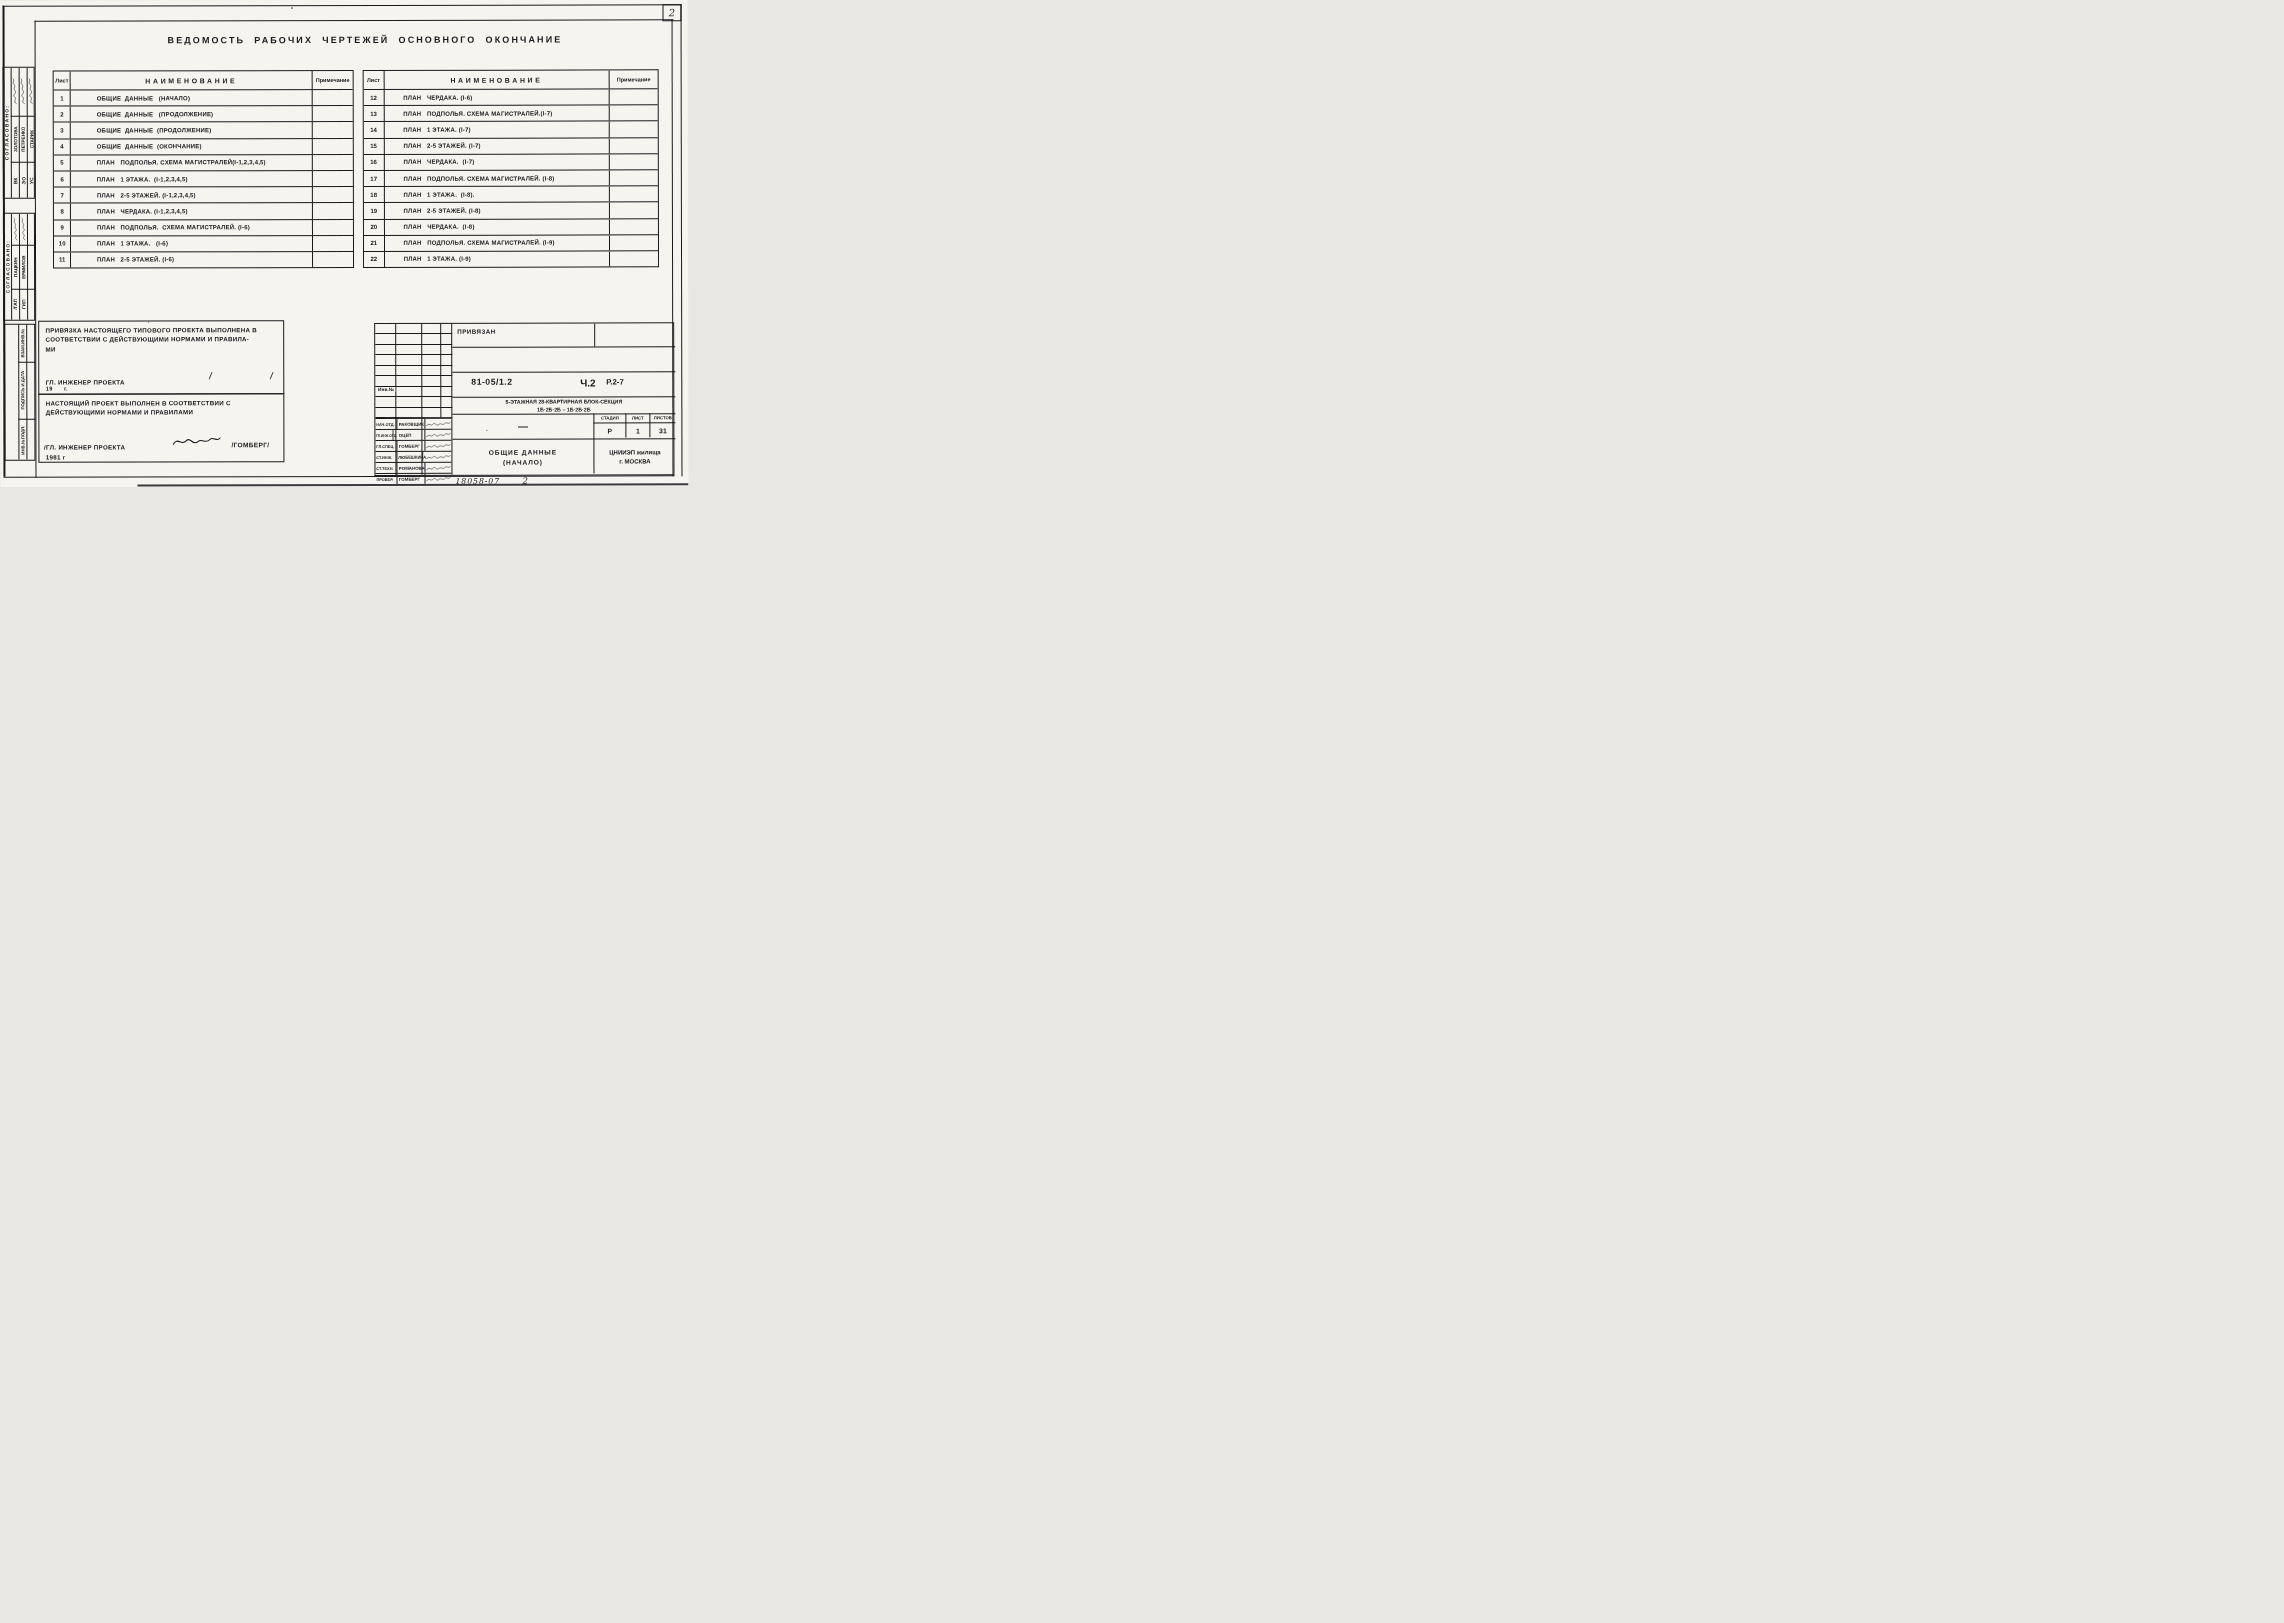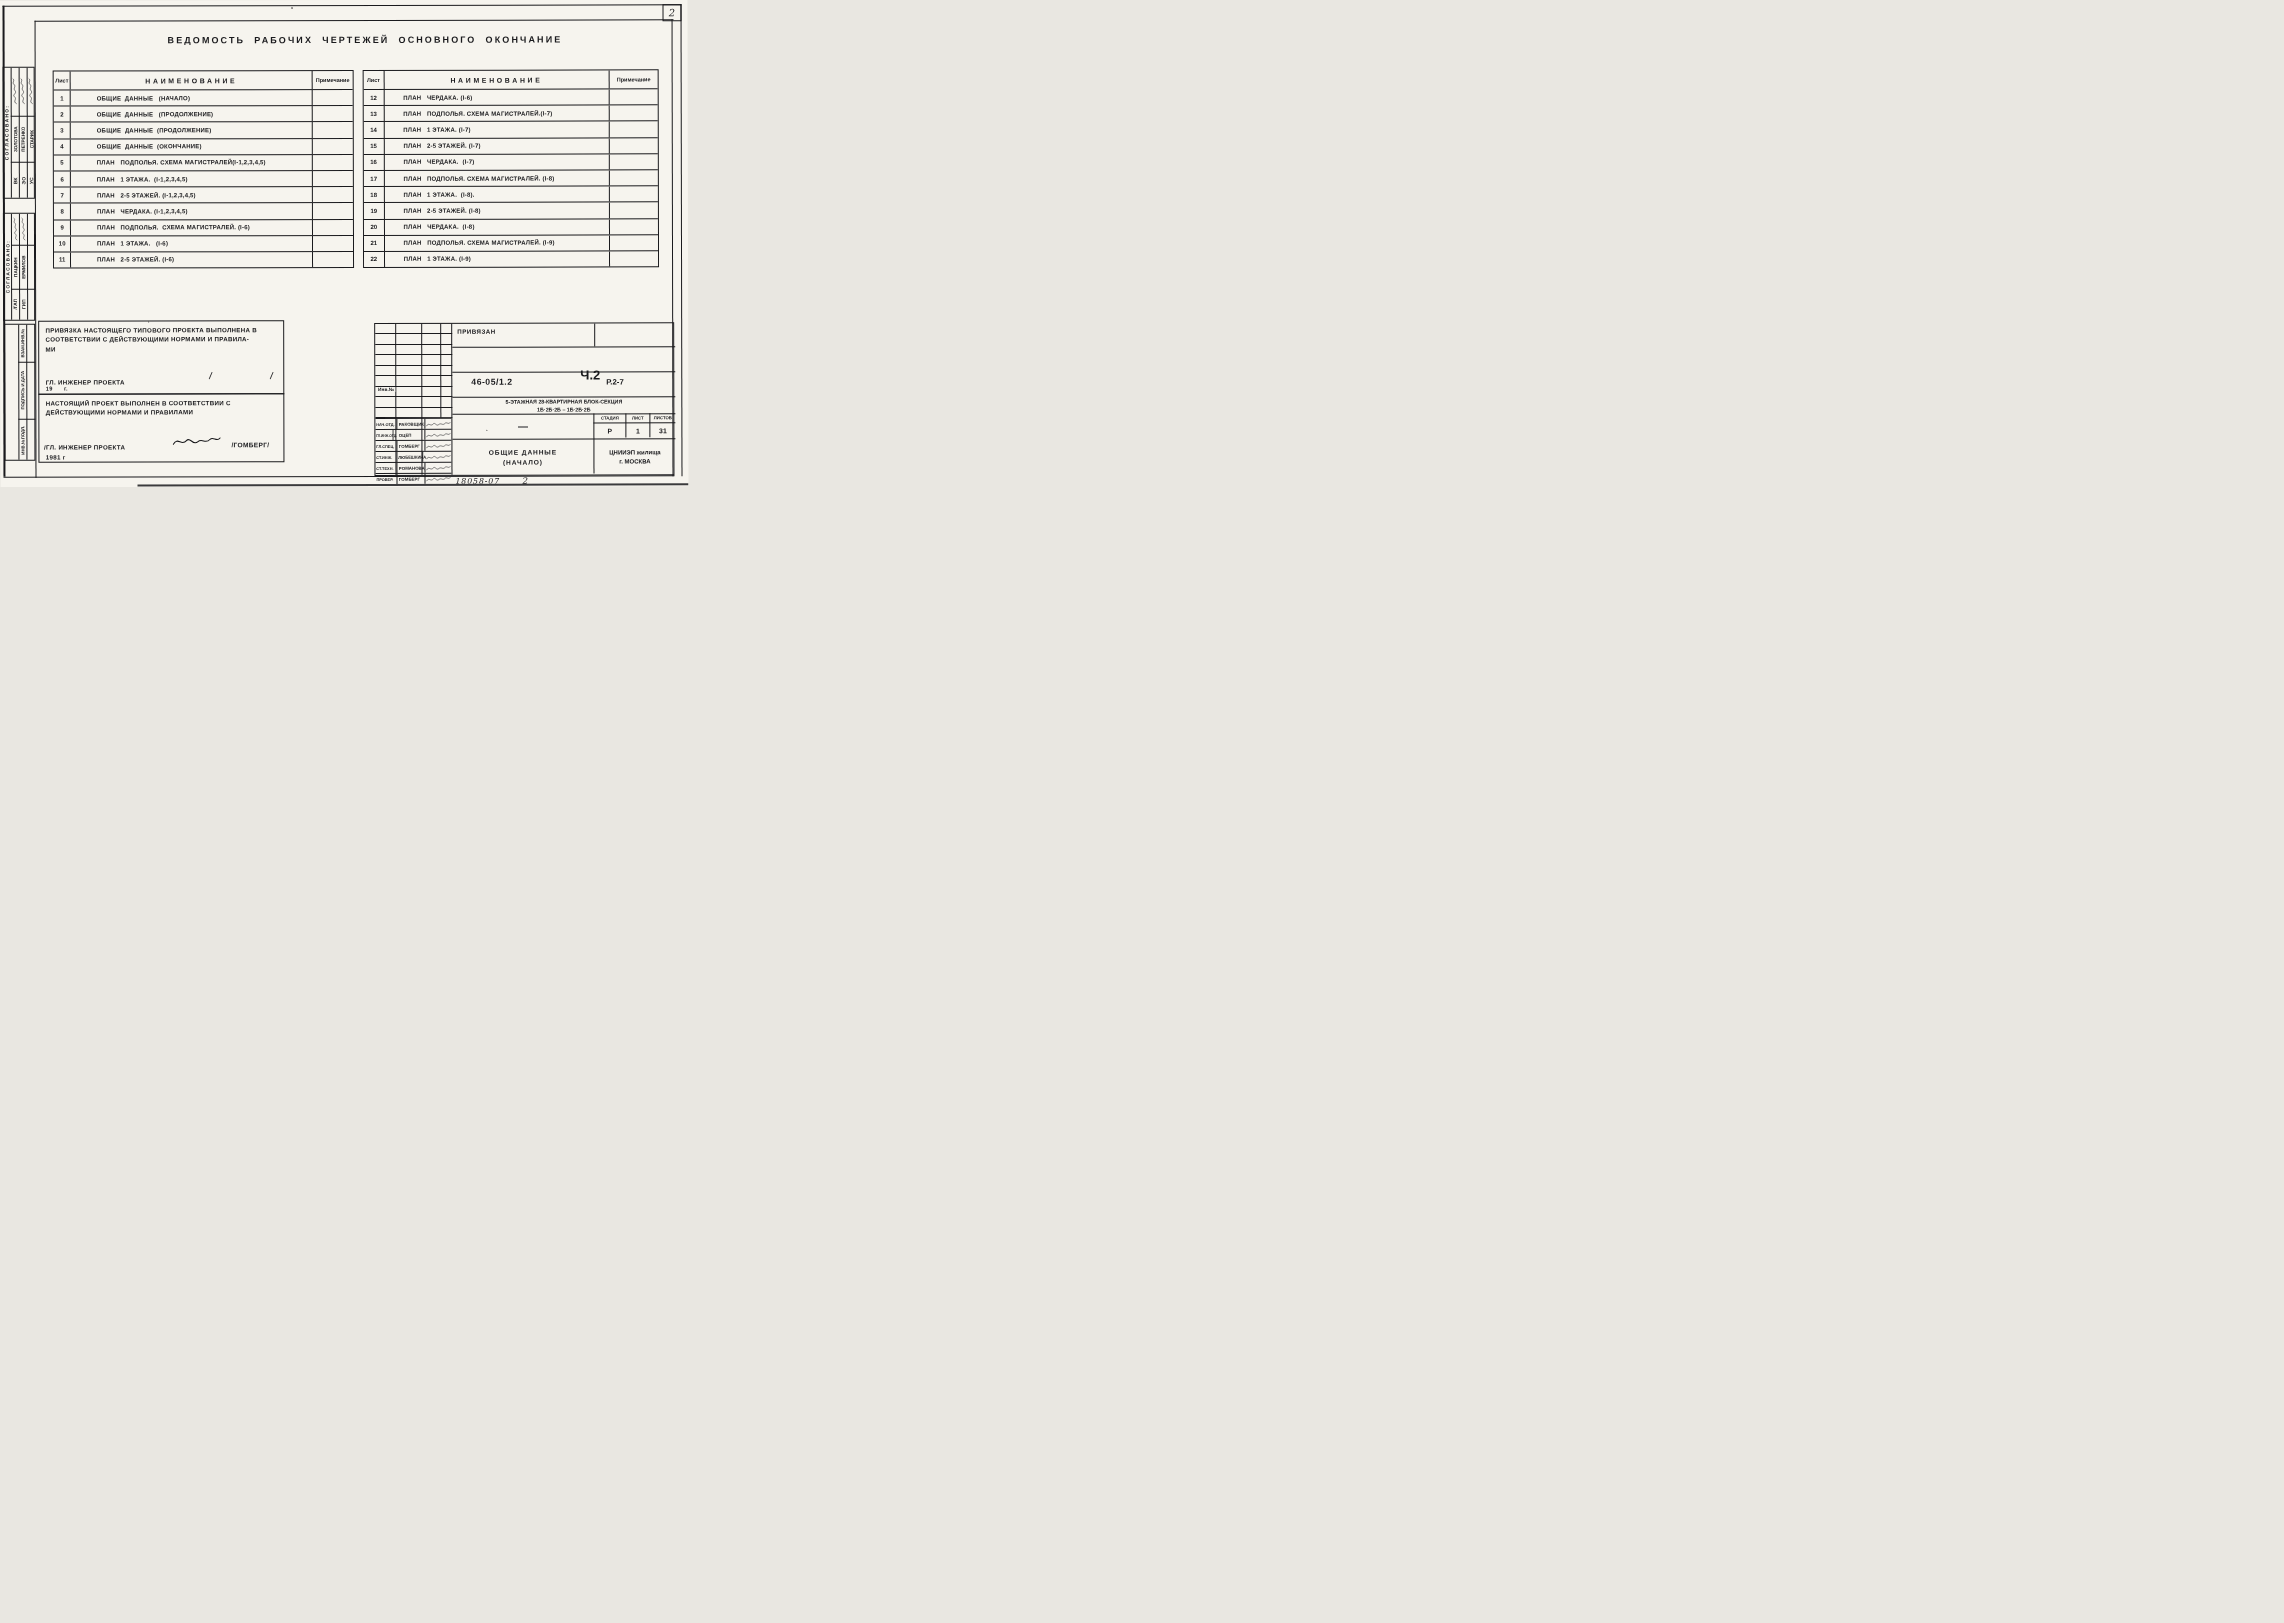--- a/index.html
+++ b/index.html
@@ -306,22 +306,22 @@
             </svg>
           </div>
         </div>
       </div>
 
     <div class="stamp-label" style="left:82px;top:3.7px;font-size:6.2px;letter-spacing:0.5px;">ПРИВЯЗАН</div>
     <div class="ln" style="left:219px;top:0;width:0.9px;height:23px;"></div>
     <div class="ln" style="left:77px;top:23px;width:223px;height:1.4px;"></div>
     <div class="ln" style="left:77px;top:48px;width:223px;height:1.4px;"></div>
 
-    <div class="stamp-label" style="left:96px;top:53px;font-size:8.7px;letter-spacing:0.5px;">46-05/1.2</div>
-    <div class="stamp-label" style="left:205px;top:44px;font-size:13px;">Ч.2</div>
+    <div class="stamp-label" style="left:96px;top:53px;font-size:8.7px;letter-spacing:0.5px;">81-05/1.2</div>
+    <div class="stamp-label" style="left:205px;top:54px;font-size:10px;">Ч.2</div>
     <div class="stamp-label" style="left:231px;top:54px;font-size:7.8px;">Р.2-7</div>
     <div class="ln" style="left:77px;top:73px;width:223px;height:1.4px;"></div>
 
     <div class="centered cap" style="position:absolute;left:77px;top:74px;width:223px;height:17px;font-size:5.3px;line-height:1.35;white-space:pre-line;">
       <span style="white-space:pre-line;"><span>5-ЭТАЖНАЯ  28-КВАРТИРНАЯ  БЛОК-СЕКЦИЯ</span><br><span>1Б·2Б·2Б – 1Б·2Б·2Б</span></span>
     </div>
     <div class="ln" style="left:77px;top:90px;width:223px;height:1.4px;"></div>
 
     <div class="ln" style="left:218px;top:90px;width:0.9px;height:60px;"></div>
     <div class="centered" style="position:absolute;left:77px;top:90px;width:141px;height:24px;font-size:10px;font-weight:700;">

